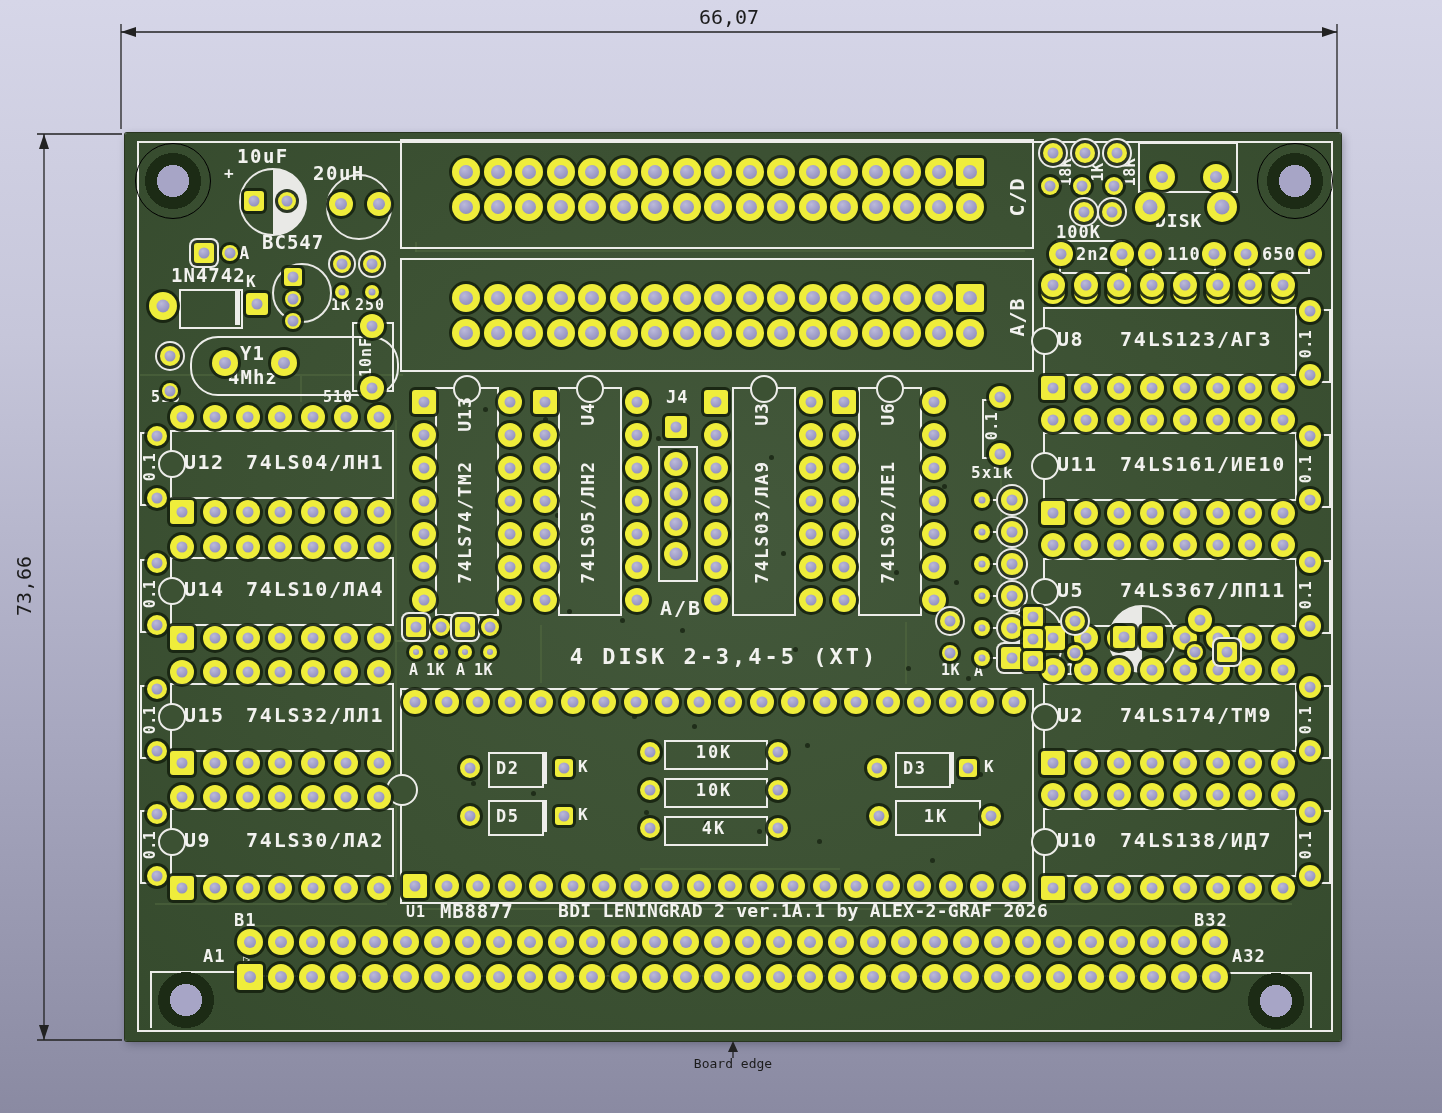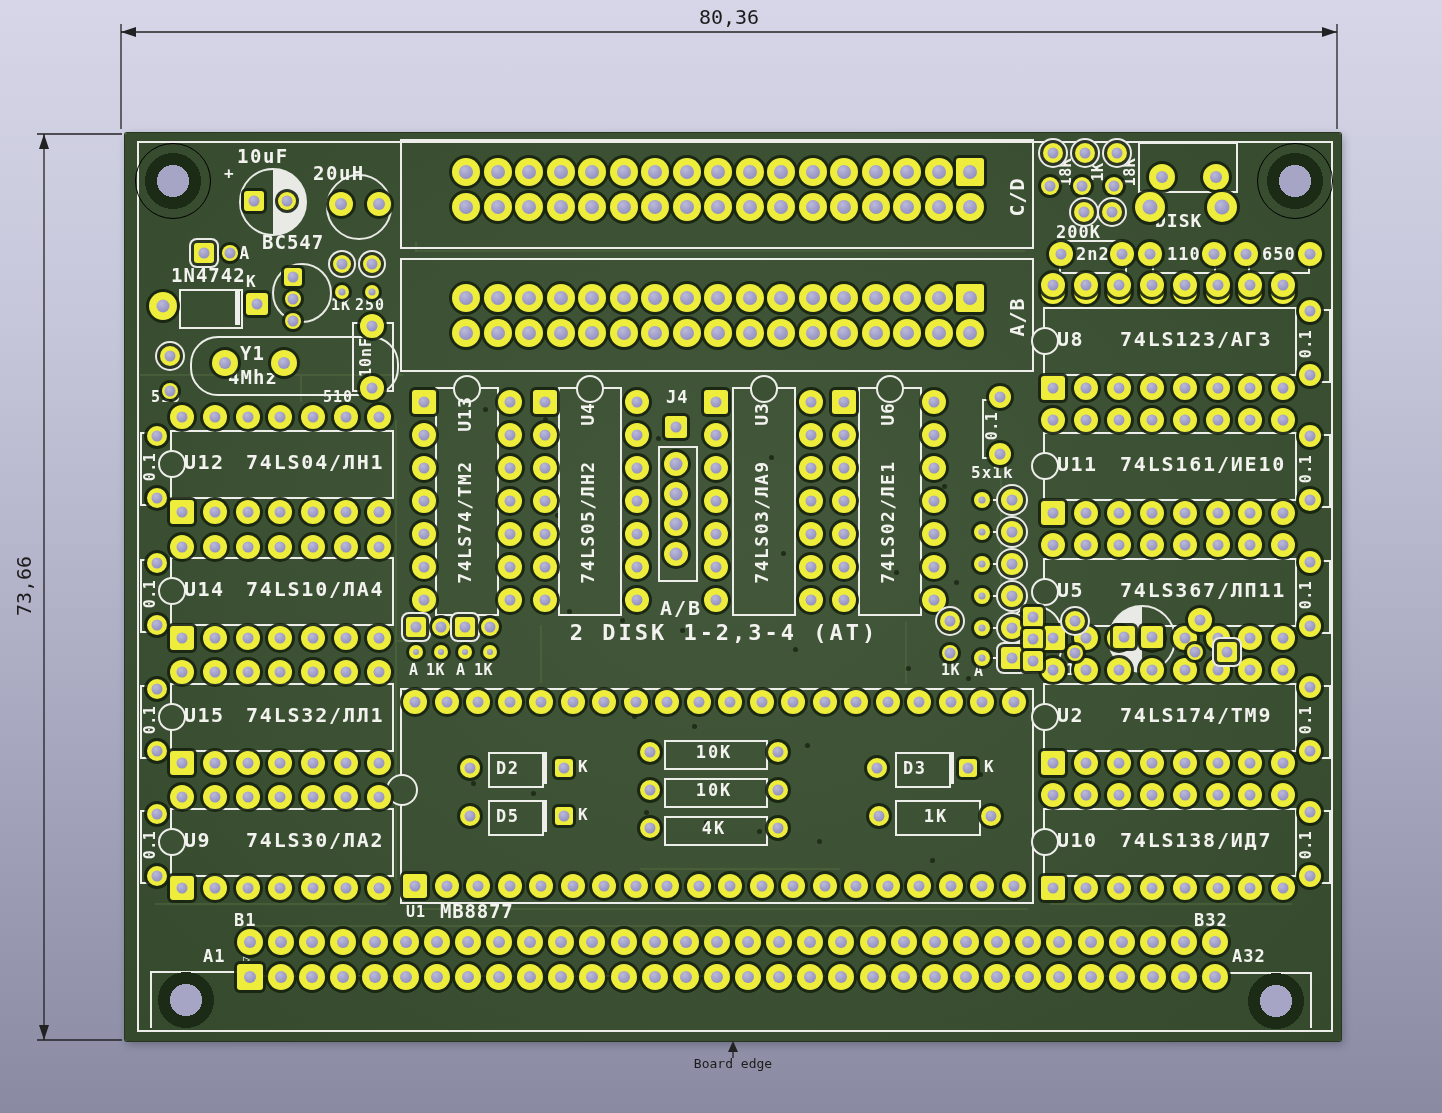--- a/index.html
+++ b/index.html
@@ -42,21 +42,21 @@
     </g>
     <g fill="#222" stroke="none">
       <path d="M121 32 L136 27 L136 37 Z"></path>
       <path d="M1337 32 L1322 27 L1322 37 Z"></path>
       <path d="M44 134 L39 149 L49 149 Z"></path>
       <path d="M44 1040 L39 1025 L49 1025 Z"></path>
       <path d="M733 1041 L728 1052 L738 1052 Z"></path>
     </g>
   </svg>
 
-  <div class="dim-label" style="left:729px;top:5px;transform:translateX(-50%);">80,36</div>
+  <div class="dim-label" style="left:729px;top:5px;transform:translateX(-50%);">66,07</div>
   <div class="dim-label" style="left:24px;top:586px;transform:translate(-50%,-50%) rotate(-90deg);">73,66</div>
   <div class="dim-label" style="left:733px;top:1056px;font-size:13px;transform:translateX(-50%);">Board edge</div>
 <div class="trace" style="left: 415px; top: 250px; width: 610px; height: 2px;"></div>
     <div class="trace" style="left: 415px; top: 242px; width: 2px; height: 10px;"></div>
     <div class="trace" style="left: 140px; top: 374px; width: 263px; height: 2px;"></div>
     <div class="trace" style="left: 300px; top: 376px; width: 2px; height: 26px;"></div>
     <div class="trace" style="left: 395px; top: 420px; width: 2px; height: 460px;"></div>
     <div class="trace" style="left: 395px; top: 640px; width: 18px; height: 2px;"></div>
     <div class="trace" style="left: 1000px; top: 470px; width: 2px; height: 120px;"></div>
     <div class="trace" style="left: 540px; top: 625px; width: 2px; height: 58px;"></div>
@@ -438,21 +438,21 @@
     <div class="pad" style="left: 1207px; top: 192px; width: 30px; height: 30px; border-radius: 50%; background: rgb(239, 237, 59); box-shadow: rgba(22, 34, 15, 0.9) 0px 0px 0px 3px;">
       <div class="hole" style="width: 15px; height: 15px;"></div>
     </div>
     <div class="silktext" style="left: 1155px; top: 212px; font-size: 18px; letter-spacing: 1px;">DISK</div>
     <div class="pad" style="left: 1074px; top: 202px; width: 20px; height: 20px; border-radius: 50%; background: rgb(239, 237, 59); box-shadow: rgba(22, 34, 15, 0.9) 0px 0px 0px 3px, rgb(233, 233, 230) 0px 0px 0px 5px;">
       <div class="hole" style="width: 11px; height: 11px;"></div>
     </div>
     <div class="pad" style="left: 1102px; top: 202px; width: 20px; height: 20px; border-radius: 50%; background: rgb(239, 237, 59); box-shadow: rgba(22, 34, 15, 0.9) 0px 0px 0px 3px, rgb(233, 233, 230) 0px 0px 0px 5px;">
       <div class="hole" style="width: 11px; height: 11px;"></div>
     </div>
-    <div class="silktext" style="left: 1056px; top: 224px; font-size: 17px; letter-spacing: 1px;">200K</div>
+    <div class="silktext" style="left: 1056px; top: 224px; font-size: 17px; letter-spacing: 1px;">100K</div>
     <div class="silkline" style="left: 1056px; top: 240px; width: 66px; height: 2px;"></div>
     <div class="pad" style="left: 1049px; top: 242px; width: 24px; height: 24px; border-radius: 50%; background: rgb(239, 237, 59); box-shadow: rgba(22, 34, 15, 0.9) 0px 0px 0px 3px;">
       <div class="hole" style="width: 11px; height: 11px;"></div>
     </div>
     <div class="pad" style="left: 1110px; top: 242px; width: 24px; height: 24px; border-radius: 50%; background: rgb(239, 237, 59); box-shadow: rgba(22, 34, 15, 0.9) 0px 0px 0px 3px;">
       <div class="hole" style="width: 11px; height: 11px;"></div>
     </div>
     <div class="silktext" style="left: 1076px; top: 246px; font-size: 17px; letter-spacing: 1px;">2n2</div>
     <div class="abs" style="left: 1059px; top: 263px; width: 64px; height: 9px; z-index: 25; border-left: 2px solid rgb(237, 237, 234); border-right: 2px solid rgb(237, 237, 234); border-bottom: 2px solid rgb(237, 237, 234);"></div>
     <div class="pad" style="left: 1138px; top: 242px; width: 24px; height: 24px; border-radius: 50%; background: rgb(239, 237, 59); box-shadow: rgba(22, 34, 15, 0.9) 0px 0px 0px 3px;">
@@ -1258,21 +1258,21 @@
     </div>
     <div class="pad" style="left: 974px; top: 650px; width: 16px; height: 16px; border-radius: 50%; background: rgb(239, 237, 59); box-shadow: rgba(22, 34, 15, 0.9) 0px 0px 0px 3px;">
       <div class="hole" style="width: 7px; height: 7px;"></div>
     </div>
     <div class="silkline" style="left: 990px; top: 657px; width: 12px; height: 2px;"></div>
     <div class="pad" style="left: 1001px; top: 647px; width: 22px; height: 22px; border-radius: 3px; background: rgb(239, 237, 59); box-shadow: rgba(22, 34, 15, 0.9) 0px 0px 0px 3px, rgb(233, 233, 230) 0px 0px 0px 5px;">
       <div class="hole" style="width: 11px; height: 11px;"></div>
     </div>
     <div class="silktext" style="left: 974px; top: 664px; font-size: 15px; letter-spacing: 0px;">A</div>
     <div class="silktext" style="left: 681px; top: 598px; font-size: 20px; letter-spacing: 2px; transform: translateX(-50%);">A/B</div>
-    <div class="silktext" style="left: 724px; top: 622px; font-size: 22px; letter-spacing: 3px; transform: translateX(-50%);">2 DISK 1-2,3-4 (AT)</div>
+    <div class="silktext" style="left: 724px; top: 646px; font-size: 22px; letter-spacing: 3px; transform: translateX(-50%);">4 DISK 2-3,4-5 (XT)</div>
     <div class="pad" style="left: 406px; top: 617px; width: 20px; height: 20px; border-radius: 3px; background: rgb(239, 237, 59); box-shadow: rgba(22, 34, 15, 0.9) 0px 0px 0px 3px, rgb(233, 233, 230) 0px 0px 0px 5px;">
       <div class="hole" style="width: 11px; height: 11px;"></div>
     </div>
     <div class="pad" style="left: 432px; top: 618px; width: 18px; height: 18px; border-radius: 50%; background: rgb(239, 237, 59); box-shadow: rgba(22, 34, 15, 0.9) 0px 0px 0px 3px;">
       <div class="hole" style="width: 11px; height: 11px;"></div>
     </div>
     <div class="pad" style="left: 455px; top: 617px; width: 20px; height: 20px; border-radius: 3px; background: rgb(239, 237, 59); box-shadow: rgba(22, 34, 15, 0.9) 0px 0px 0px 3px, rgb(233, 233, 230) 0px 0px 0px 5px;">
       <div class="hole" style="width: 11px; height: 11px;"></div>
     </div>
     <div class="pad" style="left: 481px; top: 618px; width: 18px; height: 18px; border-radius: 50%; background: rgb(239, 237, 59); box-shadow: rgba(22, 34, 15, 0.9) 0px 0px 0px 3px;">
@@ -1515,20 +1515,21 @@
     <div class="silkbox" style="left: 895px; top: 800px; width: 82px; height: 32px; border-radius: 0px;"></div>
     <div class="pad" style="left: 869px; top: 806px; width: 20px; height: 20px; border-radius: 50%; background: rgb(239, 237, 59); box-shadow: rgba(22, 34, 15, 0.9) 0px 0px 0px 3px;">
       <div class="hole" style="width: 11px; height: 11px;"></div>
     </div>
     <div class="pad" style="left: 981px; top: 806px; width: 20px; height: 20px; border-radius: 50%; background: rgb(239, 237, 59); box-shadow: rgba(22, 34, 15, 0.9) 0px 0px 0px 3px;">
       <div class="hole" style="width: 11px; height: 11px;"></div>
     </div>
     <div class="silktext" style="left: 936px; top: 808px; font-size: 17px; letter-spacing: 2px; transform: translateX(-50%);">1K</div>
     <div class="silktext" style="left: 406px; top: 905px; font-size: 15px; letter-spacing: 1px;">U1</div>
     <div class="silktext" style="left: 440px; top: 902px; font-size: 19px; letter-spacing: 0.8px;">MB8877</div>
+    <div class="silktext" style="left: 558px; top: 902px; font-size: 18px; letter-spacing: 0.3px;">BDI LENINGRAD 2 ver.1A.1 by ALEX-2-GRAF 2026</div>
     <div class="pad" style="left: 237px; top: 929px; width: 26px; height: 26px; border-radius: 50%; background: rgb(239, 237, 59); box-shadow: rgba(22, 34, 15, 0.9) 0px 0px 0px 3px;">
       <div class="hole" style="width: 12px; height: 12px;"></div>
     </div>
     <div class="pad" style="left: 268.13px; top: 929px; width: 26px; height: 26px; border-radius: 50%; background: rgb(239, 237, 59); box-shadow: rgba(22, 34, 15, 0.9) 0px 0px 0px 3px;">
       <div class="hole" style="width: 12px; height: 12px;"></div>
     </div>
     <div class="pad" style="left: 299.26px; top: 929px; width: 26px; height: 26px; border-radius: 50%; background: rgb(239, 237, 59); box-shadow: rgba(22, 34, 15, 0.9) 0px 0px 0px 3px;">
       <div class="hole" style="width: 12px; height: 12px;"></div>
     </div>
     <div class="pad" style="left: 330.39px; top: 929px; width: 26px; height: 26px; border-radius: 50%; background: rgb(239, 237, 59); box-shadow: rgba(22, 34, 15, 0.9) 0px 0px 0px 3px;">

